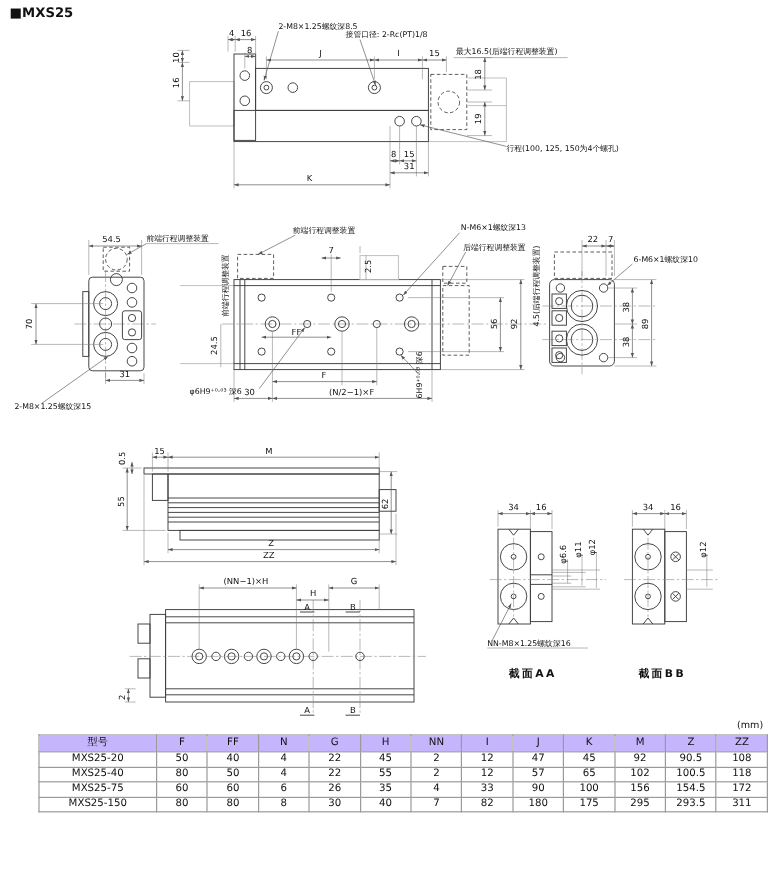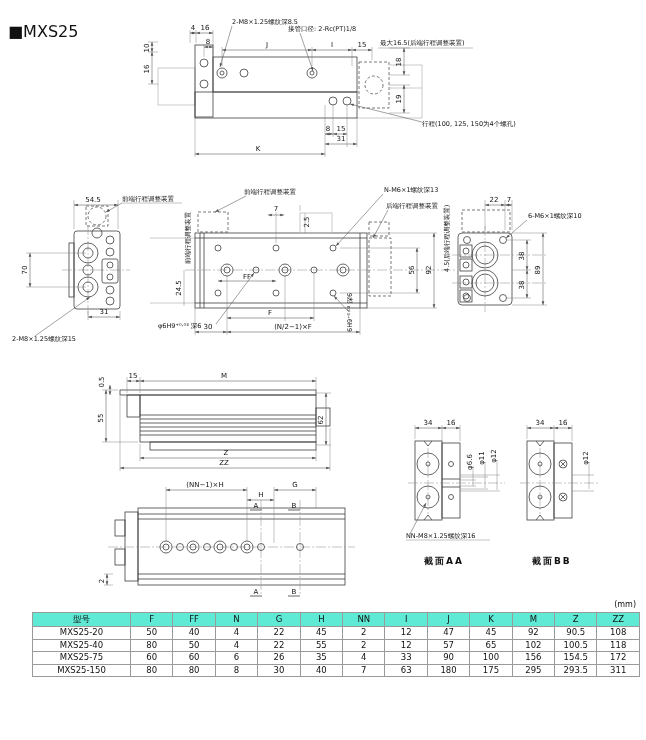--- a/index.html
+++ b/index.html
@@ -1,38 +1,38 @@
 <!DOCTYPE html>
 <html><head>
 <meta charset="utf-8">
 <style>
   html,body{margin:0;padding:0;background:#fff;}
   #stage{position:relative;width:646px;height:740px;background:#fff;overflow:hidden;
          font-family:"DejaVu Sans",sans-serif;color:#111;}
-  #page-title{position:absolute;left:8px;top:22px;font-size:16px;font-weight:400;}
+  #page-title{position:absolute;left:8px;top:4px;font-size:11px;font-weight:700;}
   #unit-label{position:absolute;right:10px;top:600px;font-size:8px;}
   #draw{position:absolute;left:0;top:0;}
   
   .ln{stroke:#3f3f3f;stroke-width:.8;fill:none;}
   .gh{stroke:#bdbdbd;stroke-width:.8;fill:none;}
   .dsh{stroke:#3f3f3f;stroke-width:.7;fill:none;stroke-dasharray:3 2;}
   .cln{stroke:#8a8a8a;stroke-width:.5;fill:none;stroke-dasharray:10 2 2 2;}
   .ext{stroke:#7a7a7a;stroke-width:.45;fill:none;}
   .dim line{stroke:#555;stroke-width:.55;}
   .ldr line{stroke:#555;stroke-width:.55;}
   text{font-family:"DejaVu Sans",sans-serif;fill:#111;}
   .dt{font-size:7px;text-anchor:middle;}
   .at{font-size:6.5px;}
   .cap{font-size:9px;font-weight:600;letter-spacing:2px;}
   
   #tblwrap{position:absolute;left:32px;right:6px;top:612px;}
   table{border-collapse:collapse;width:100%;table-layout:fixed;font-size:8.5px;}
   th,td{border:1px solid #9a9a9a;text-align:center;padding:0;height:11.5px;line-height:11.5px;
         overflow:hidden;white-space:nowrap;}
-  thead th{background:#5eead4;font-weight:normal;height:13px;}
+  thead th{background:#c4b5fd;font-weight:normal;height:13px;}
   table{border:1px solid #777;}
 </style>
 </head>
 <body>
 
 <div id="stage">
   <div id="page-title">■MXS25</div>
 
   <svg id="draw" width="646" height="600" viewBox="0 0 646 600">
     <defs>
@@ -551,21 +551,21 @@
             <td>172</td>
           </tr>
           <tr>
             <td>MXS25-150</td>
             <td>80</td>
             <td>80</td>
             <td>8</td>
             <td>30</td>
             <td>40</td>
             <td>7</td>
-            <td>63</td>
+            <td>82</td>
             <td>180</td>
             <td>175</td>
             <td>295</td>
             <td>293.5</td>
             <td>311</td>
           </tr>
         </tbody>
     </table>
   </div>
 </div>

